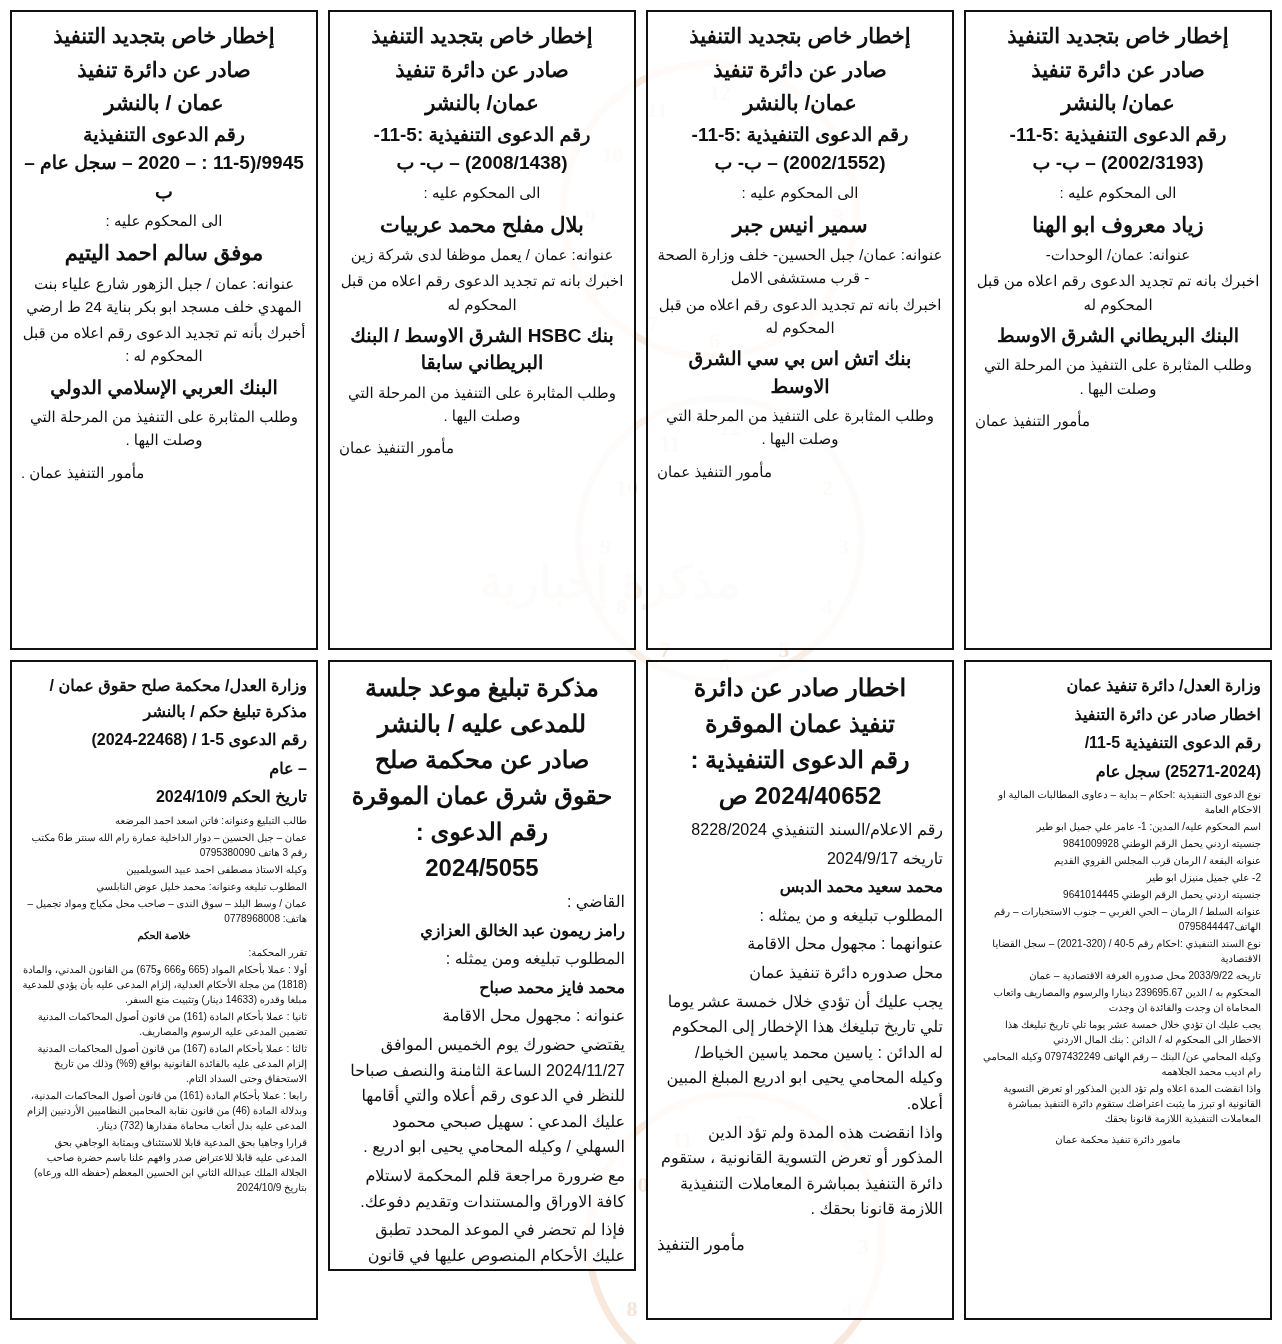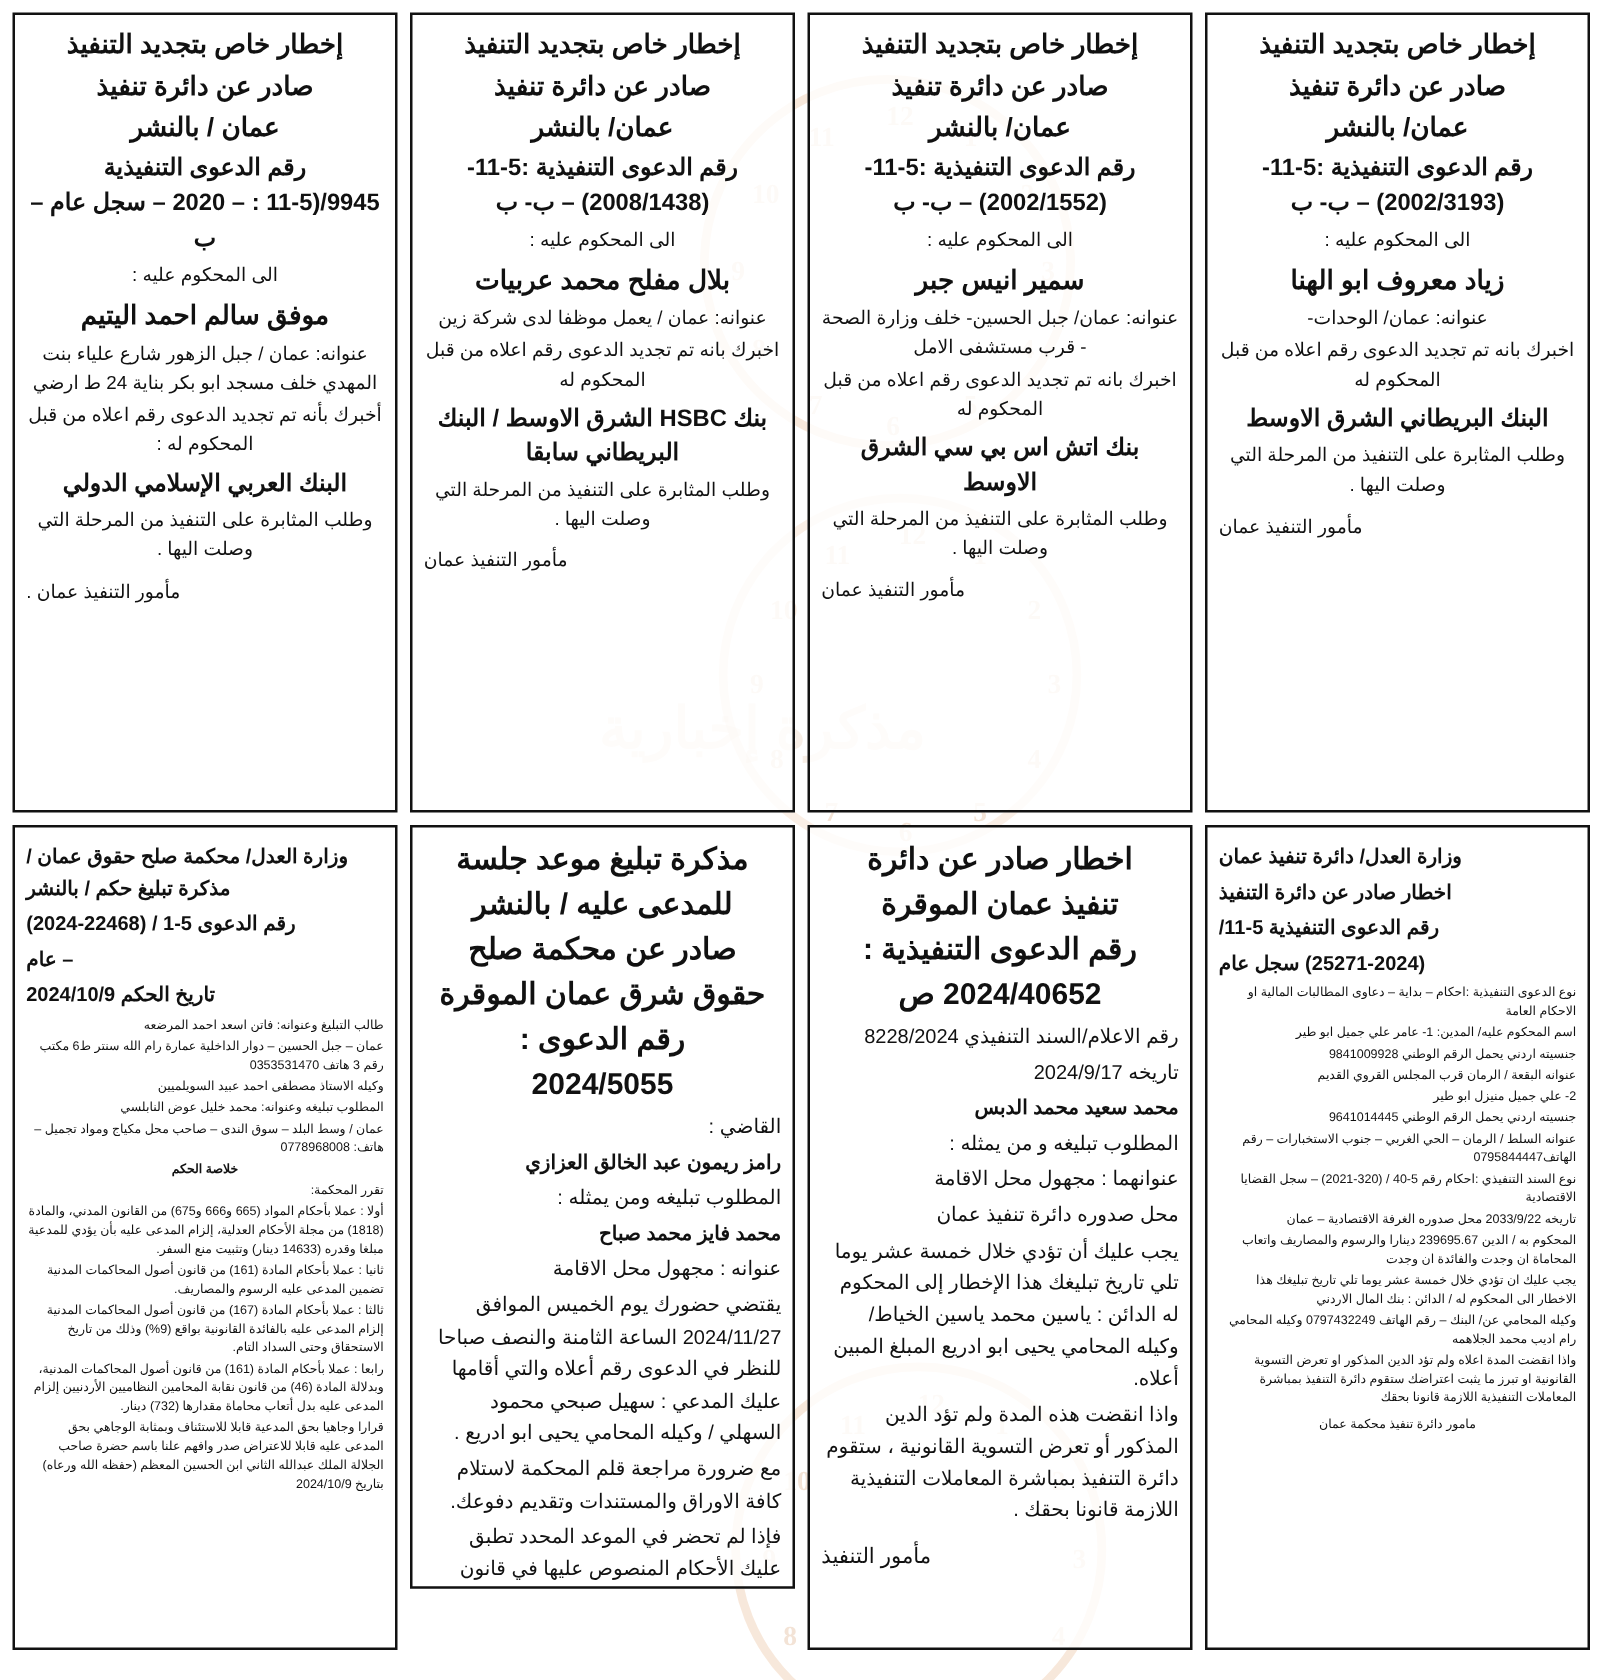--- a/index.html
+++ b/index.html
@@ -115,21 +115,21 @@
     font-weight: bold;
     font-size: 24px;
     line-height: 1.5;
   }
   .mid {
     font-size: 16px;
     line-height: 1.6;
     text-align: right;
     margin: 3px 0;
   }
-  .mid.center { text-align: left; font-weight: bold; }
+  .mid.center { text-align: right; font-weight: bold; }
   .hl {
     border-bottom: 1px solid #444;
   }
 </style>
 </head>
 <body>
 
 <div class="watermark wm-clock" style="left:560px; top:60px; width:300px; height:300px;">
     <span class="wm-num" style="left: 142px; top: 13px;">12</span>
     <span class="wm-num" style="left: 204px; top: 29.6128px;">1</span>
@@ -288,21 +288,21 @@
     <div class="mid">مع ضرورة مراجعة قلم المحكمة لاستلام كافة الاوراق والمستندات وتقديم دفوعك.</div>
     <div class="mid">فإذا لم تحضر في الموعد المحدد تطبق عليك الأحكام المنصوص عليها في قانون محاكم الصلح وقانون أصول المحاكمات المدنية .</div>
   </div>
 
   <div class="notice" style="height:660px;">
     <div class="mid center">وزارة العدل/ محكمة صلح حقوق عمان / مذكرة تبليغ حكم / بالنشر</div>
     <div class="mid center">رقم الدعوى 5-1 / (22468-2024)</div>
     <div class="mid center">– عام</div>
     <div class="mid center">تاريخ الحكم 2024/10/9</div>
     <div class="tiny">طالب التبليغ وعنوانه: فاتن اسعد احمد المرضعه</div>
-    <div class="tiny">عمان – جبل الحسين – دوار الداخلية عمارة رام الله سنتر ط6 مكتب رقم 3 هاتف 0353531470</div>
+    <div class="tiny">عمان – جبل الحسين – دوار الداخلية عمارة رام الله سنتر ط6 مكتب رقم 3 هاتف 0795380090</div>
     <div class="tiny">وكيله الاستاذ مصطفى احمد عبيد السويلميين</div>
     <div class="tiny">المطلوب تبليغه وعنوانه: محمد خليل عوض النابلسي</div>
     <div class="tiny">عمان / وسط البلد – سوق الندى – صاحب محل مكياج ومواد تجميل – هاتف: 0778968008</div>
     <div class="tiny center bold">خلاصة الحكم</div>
     <div class="tiny">تقرر المحكمة:</div>
     <div class="tiny">أولا : عملا بأحكام المواد (665 و666 و675) من القانون المدني، والمادة (1818) من مجلة الأحكام العدلية، إلزام المدعى عليه بأن يؤدي للمدعية مبلغا وقدره (14633 دينار) وتثبيت منع السفر.</div>
     <div class="tiny">ثانيا : عملا بأحكام المادة (161) من قانون أصول المحاكمات المدنية تضمين المدعى عليه الرسوم والمصاريف.</div>
     <div class="tiny">ثالثا : عملا بأحكام المادة (167) من قانون أصول المحاكمات المدنية إلزام المدعى عليه بالفائدة القانونية بواقع (9%) وذلك من تاريخ الاستحقاق وحتى السداد التام.</div>
     <div class="tiny">رابعا : عملا بأحكام المادة (161) من قانون أصول المحاكمات المدنية، وبدلالة المادة (46) من قانون نقابة المحامين النظاميين الأردنيين إلزام المدعى عليه بدل أتعاب محاماة مقدارها (732) دينار.</div>
     <div class="tiny">قرارا وجاهيا بحق المدعية قابلا للاستئناف وبمثابة الوجاهي بحق المدعى عليه قابلا للاعتراض صدر وافهم علنا باسم حضرة صاحب الجلالة الملك عبدالله الثاني ابن الحسين المعظم (حفظه الله ورعاه) بتاريخ 2024/10/9</div>

